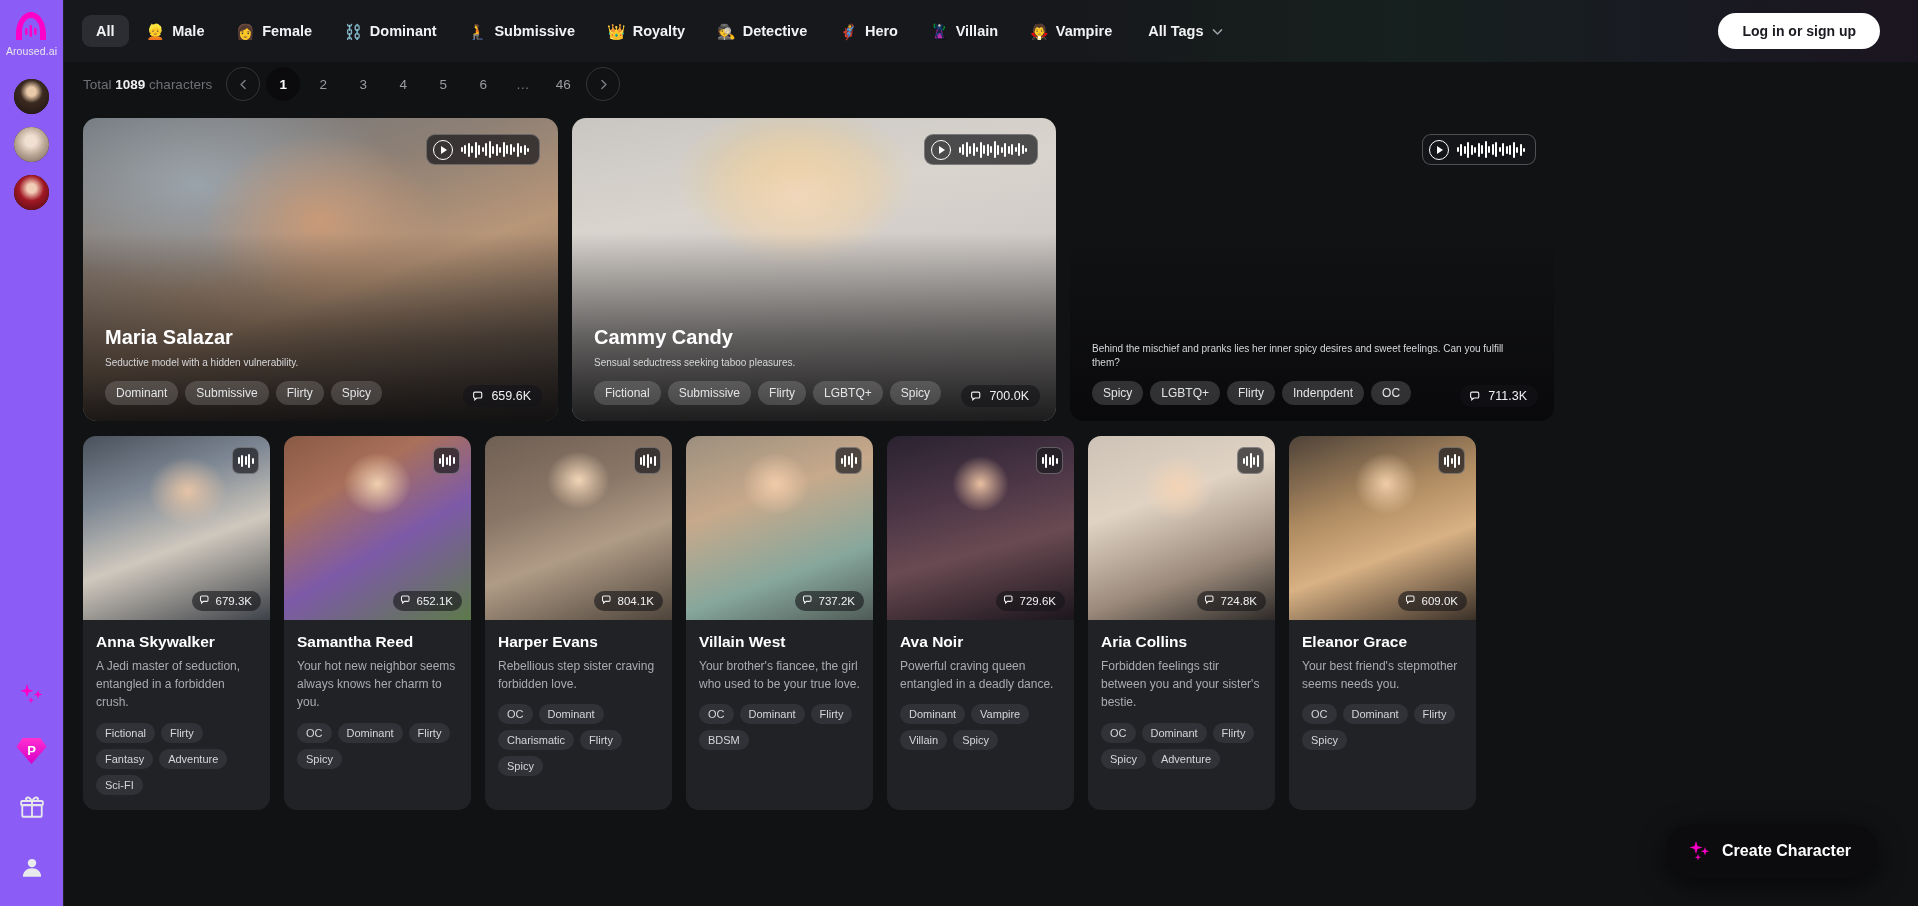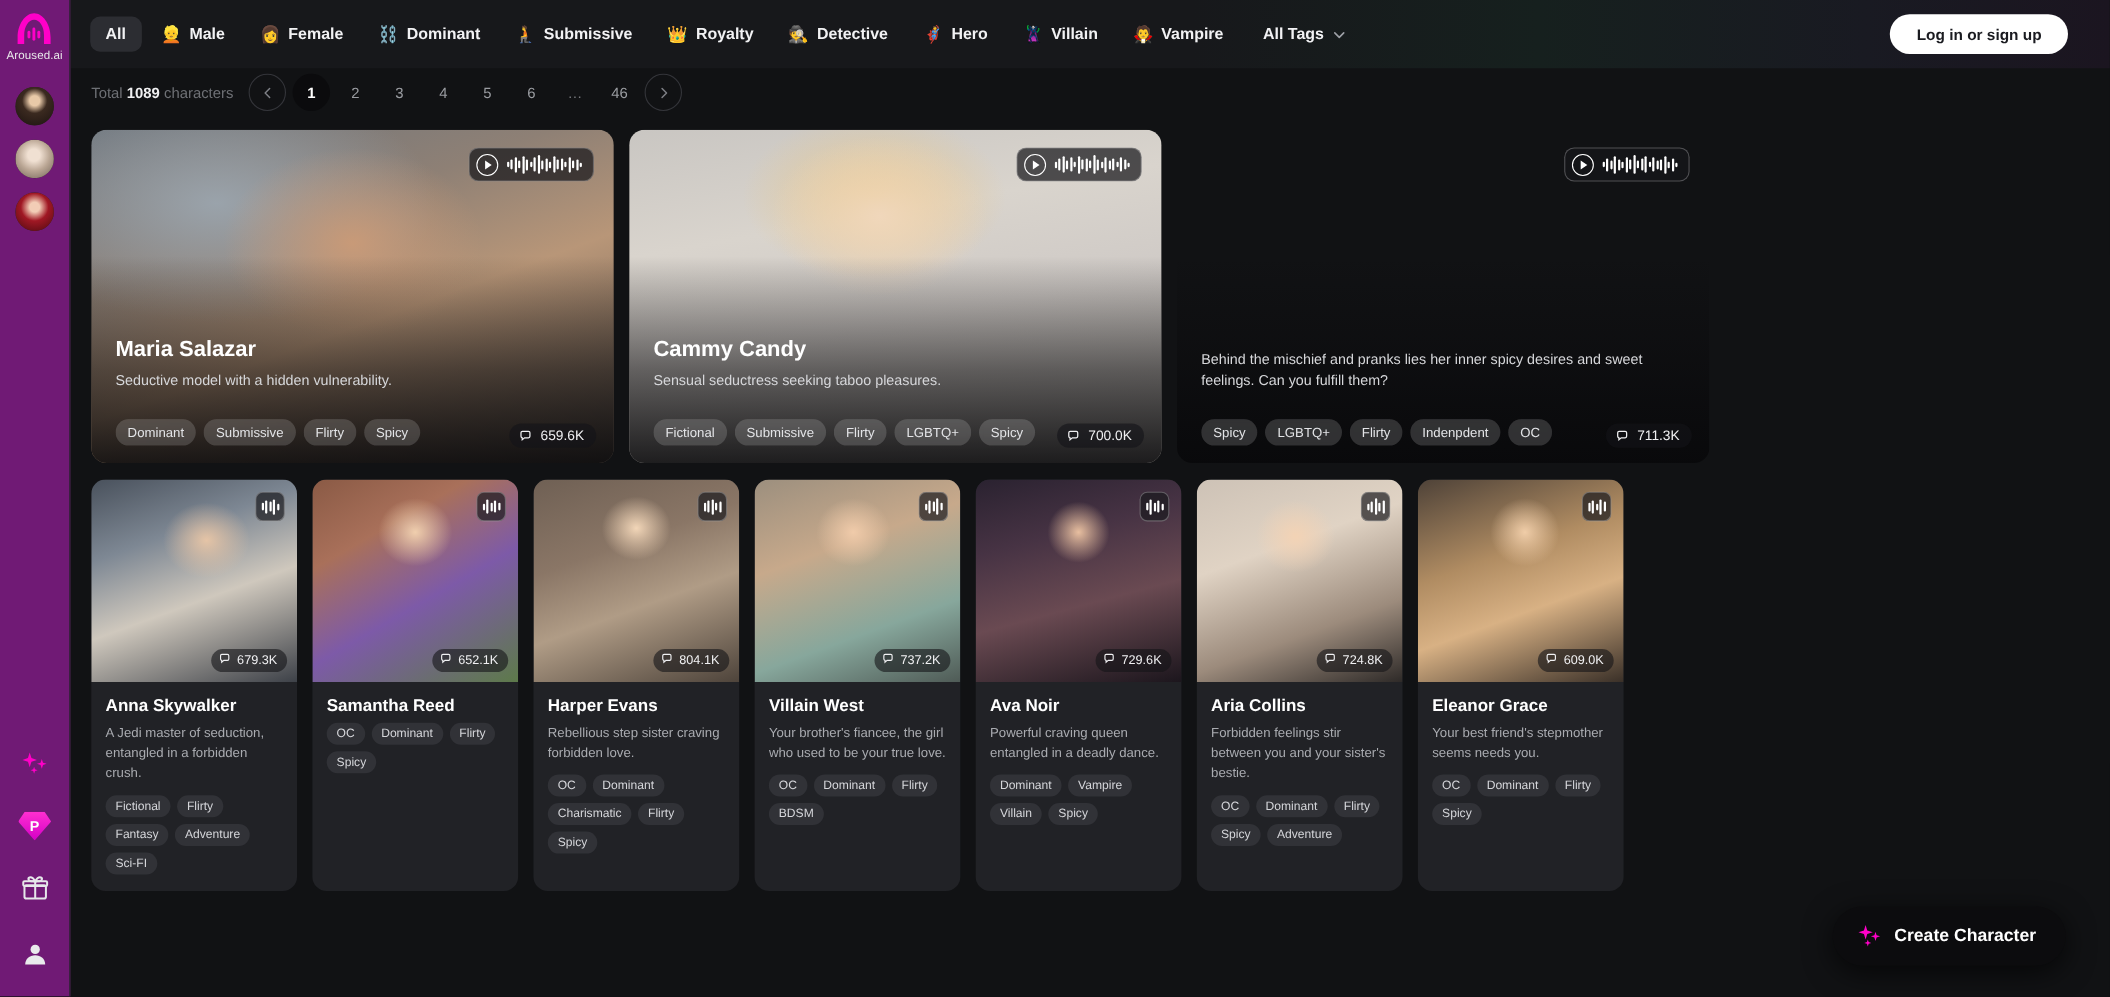--- a/index.html
+++ b/index.html
@@ -8,21 +8,21 @@
     background: #111214;
     font-family: "Liberation Sans", sans-serif;
     overflow: hidden;
     color: #fff;
   }
   body { position: relative; }
 
   
   .rail {
     position: absolute; left: 0; top: 0; width: 64px; height: 906px;
-    background: #701a75;
+    background: #8b5cf6;
     border-right: 1px solid #232428;
     display: flex; flex-direction: column; align-items: center;
     z-index: 30;
   }
   .logo-wrap { margin-top: 10px; display: flex; flex-direction: column; align-items: center; }
   .logo-mark { width: 36px; height: 32px; position: relative; }
   .logo-mark svg { display: block; }
   .logo-text { font-size: 10.5px; color: #e8e8ea; margin-top: 3px; letter-spacing: .1px; }
 
   .rail-avatars { margin-top: 22px; display: flex; flex-direction: column; gap: 13px; }
@@ -102,21 +102,21 @@
     position: relative; cursor: pointer;
   }
   .fcard.wide { width: 484px; }
   .fimg { position: absolute; inset: 0; }
   .fshade {
     position: absolute; left:0; right:0; bottom:0; height: 62%;
     background: linear-gradient(180deg, rgba(10,10,12,0) 0%, rgba(10,10,12,.55) 55%, rgba(8,8,10,.88) 100%);
   }
   .fbody { position: absolute; left: 22px; right: 22px; bottom: 16px; }
   .fname { font-size: 20px; font-weight: bold; color: #fff; margin-bottom: 7px; }
-  .fdesc { font-size: 13px; color: #d6d7da; line-height: 1.42; margin-bottom: 26px; max-width: 450px; }
+  .fdesc { font-size: 10px; color: #d6d7da; line-height: 1.42; margin-bottom: 11px; max-width: 450px; }
   .ftags { display: flex; gap: 7px; flex-wrap: wrap; }
   .ftag {
     font-size: 12px; color: #e3e4e7; background: rgba(255,255,255,.16);
     padding: 5px 11px; border-radius: 20px; backdrop-filter: blur(2px); white-space: nowrap;
   }
   .audio-pill {
     position: absolute; top: 16px; right: 18px;
     height: 31px; display: flex; align-items: center; gap: 8px;
     background: rgba(22,22,26,.72); border: 1px solid rgba(255,255,255,.26);
     border-radius: 9px; padding: 0 10px 0 6px;
@@ -529,20 +529,21 @@
         <span>
           <svg width="12" height="12" viewBox="0 0 16 16" fill="none" stroke="#f0f0f2" stroke-width="1.4">
               <path d="M2 4.2 A1.6 1.6 0 0 1 3.6 2.6 L10.4 2.6 A1.6 1.6 0 0 1 12 4.2 L12 8.2 A1.6 1.6 0 0 1 10.4 9.8 L6 9.8 L3.4 12 L3.4 9.8 A1.6 1.6 0 0 1 2 8.2 Z"></path>
             </svg>
         </span>
         <span>652.1K</span>
       </div>
     </div>
     <div class="gbody">
       <div class="gname">Samantha Reed</div>
+      <div class="gdesc">Your hot new neighbor seems always knows her charm to you.</div>
       <div class="gtags">
         <span class="gtag">OC</span>
         <span class="gtag">Dominant</span>
         <span class="gtag">Flirty</span>
         <span class="gtag">Spicy</span>
       </div>
     </div>
   </div>
 
   <div class="gcard">

